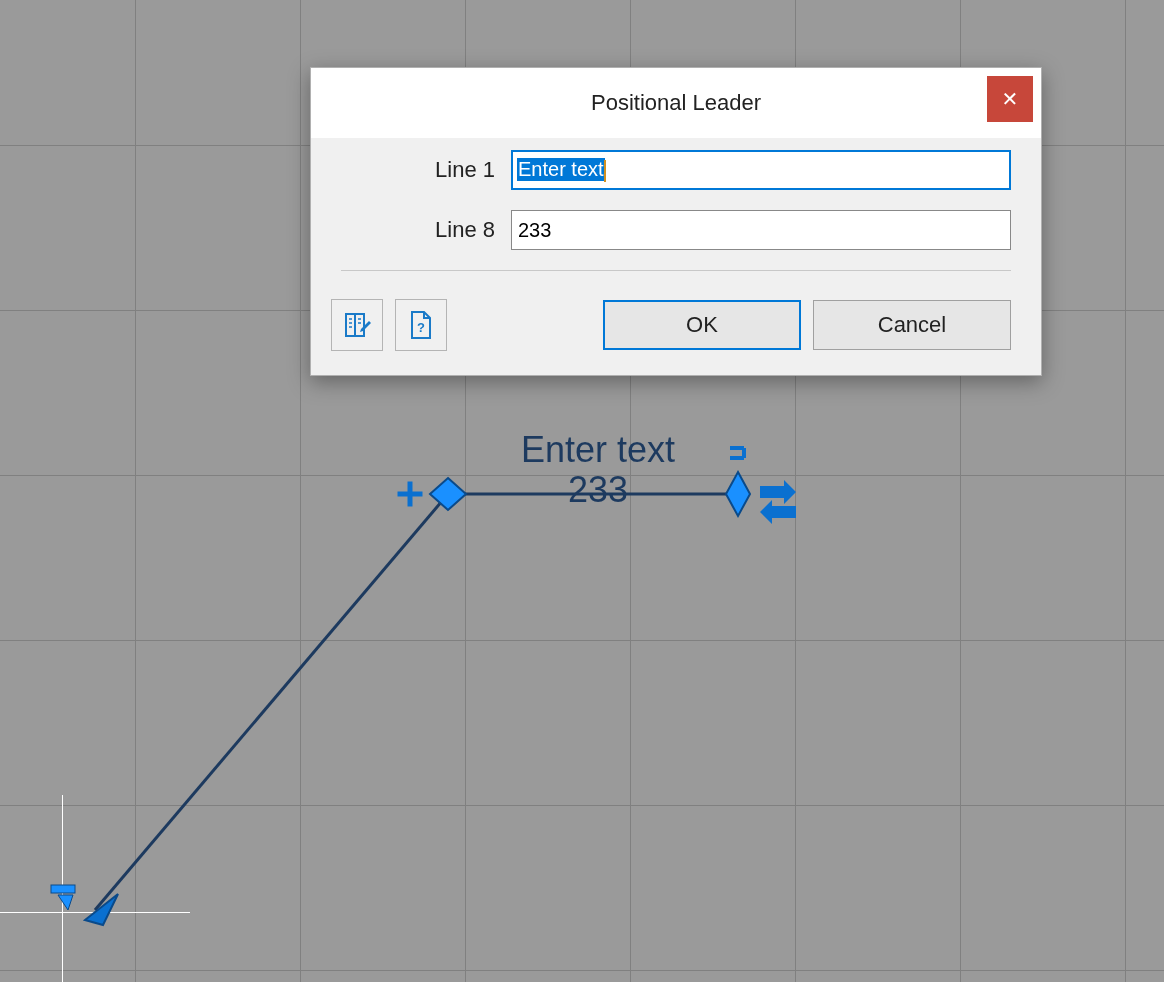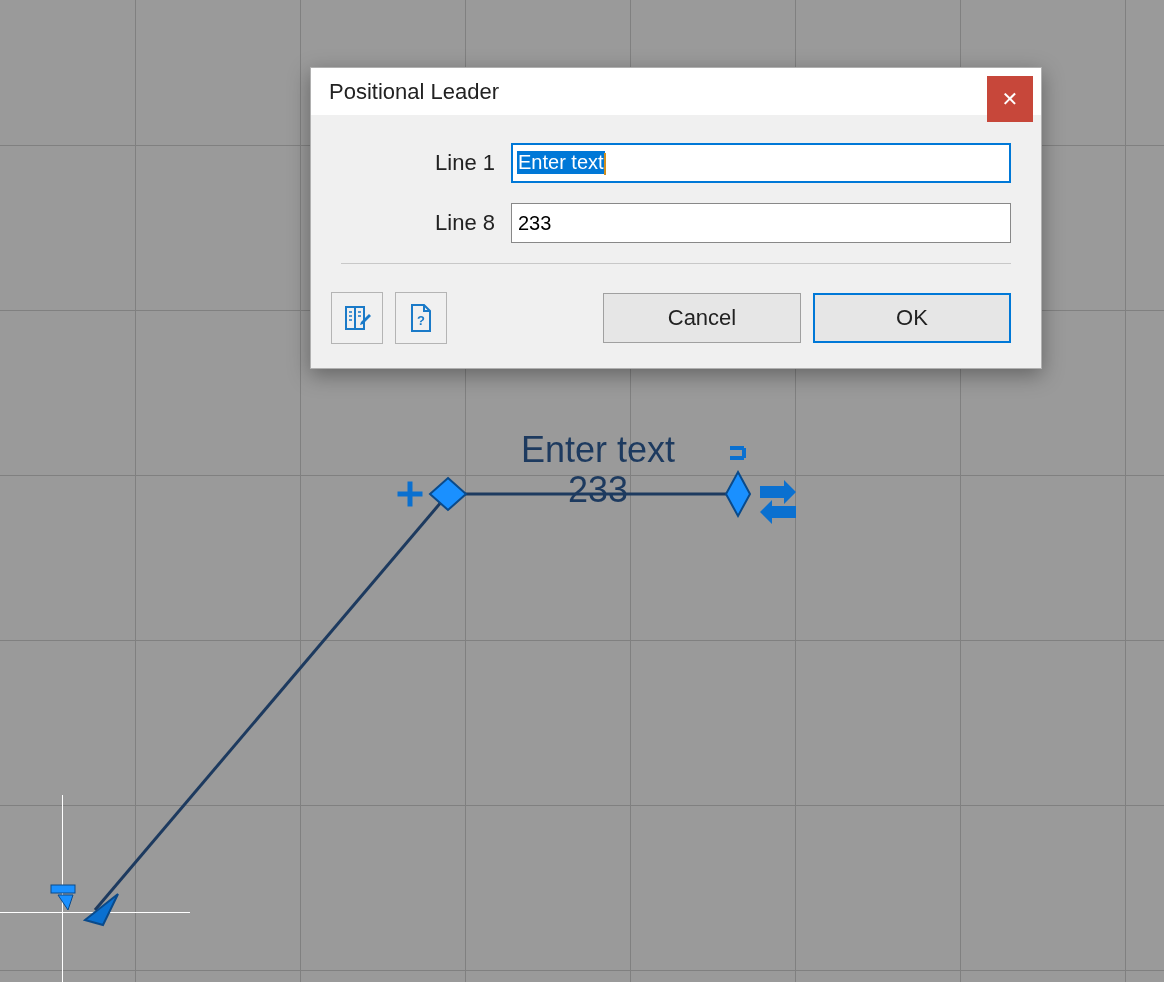--- a/index.html
+++ b/index.html
@@ -60,45 +60,46 @@
   .dialog {
     position: absolute;
     left: 310px;
     top: 67px;
     width: 732px;
     background: #f0f0f0;
     border: 1px solid #b0b0b0;
     box-shadow: 0 6px 20px rgba(0,0,0,0.35);
   }
   .dialog-titlebar {
-    height: 47px;
+    height: 70px;
     background: #ffffff;
     display: flex;
     align-items: center;
     padding: 0 18px;
     font-size: 22px;
     color: #222;
     position: relative;
+    justify-content: center;
   }
   .close-btn {
     position: absolute;
     right: 8px;
     top: 8px;
     width: 46px;
     height: 46px;
     background: #c7473a;
     color: #fff;
     display: flex;
     align-items: center;
     justify-content: center;
     font-size: 20px;
     cursor: pointer;
   }
   .dialog-body {
-    padding: 28px 30px 10px 30px;
+    padding: 12px 30px 10px 30px;
   }
   .form-row {
     display: flex;
     align-items: center;
     margin-bottom: 20px;
   }
   .form-label {
     width: 170px;
     text-align: right;
     padding-right: 16px;
@@ -254,20 +255,20 @@
       </svg>
     </div>
     <div class="icon-btn">
       <svg width="26" height="30">
         <path d="M4 2 h12 l6 6 v20 h-18 z" fill="none" stroke="#1a7ac8" stroke-width="2"></path>
         <path d="M16 2 v6 h6" fill="none" stroke="#1a7ac8" stroke-width="2"></path>
         <text x="13" y="22" text-anchor="middle" font-size="13" font-weight="bold" fill="#1a7ac8">?</text>
       </svg>
     </div>
     <div class="spacer"></div>
+    <div class="push-btn primary">
+      <span>OK</span>
+    </div>
     <div class="push-btn">
       <span>Cancel</span>
     </div>
-    <div class="push-btn primary">
-      <span>OK</span>
-    </div>
   </div>
 </div>
 
 </body></html>

